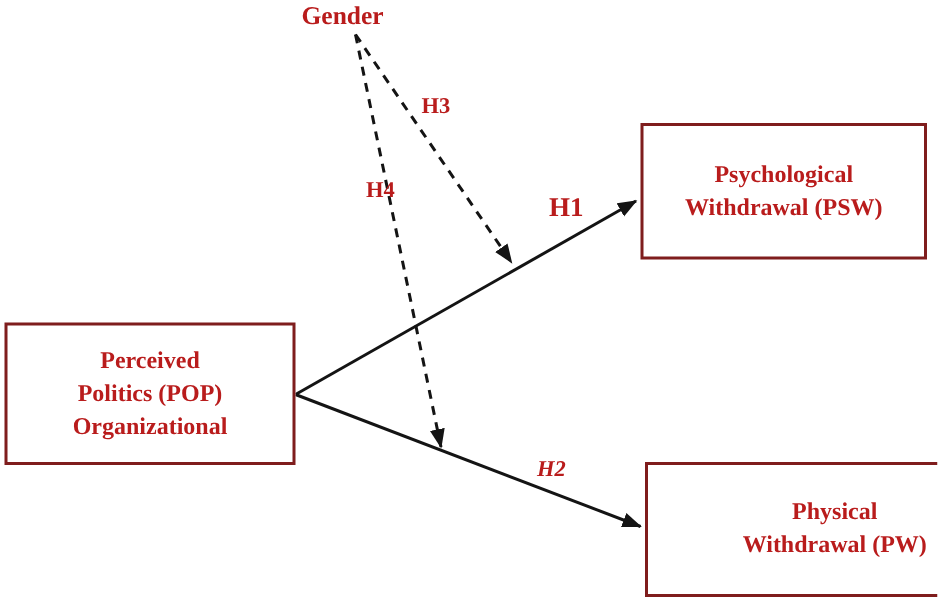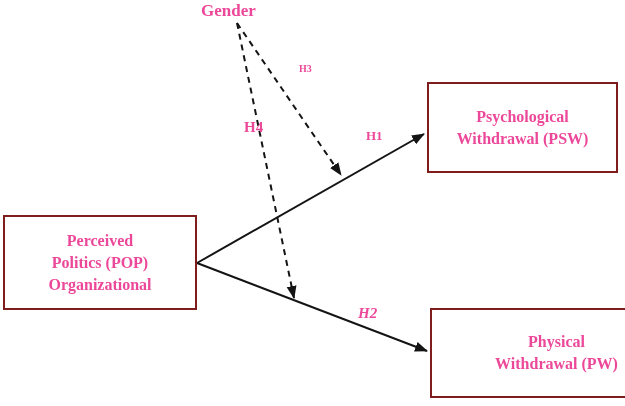--- a/index.html
+++ b/index.html
@@ -2,21 +2,21 @@
 <html><head>
 <meta charset="utf-8">
 <style>
   html, body { margin: 0; padding: 0; background: #ffffff; }
   .figure {
     position: relative;
     width: 625px;
     height: 406px;
     background: #ffffff;
     font-family: "Liberation Serif", serif;
-    color: #ec4899;
+    color: #b91c1c;
     overflow: hidden;
   }
   .layer { position: absolute; left: 0; top: 0; }
   .box {
     position: absolute;
     border: 2px solid #7f1d1d;
     background: #ffffff;
     display: flex;
     flex-direction: column;
     align-items: center;
@@ -28,23 +28,23 @@
   }
   .box-pop { left: 3px;   top: 215px; width: 190px; height: 91px; }
   .box-psw { left: 427px; top: 82px;  width: 187px; height: 87px; }
   .box-pw  { left: 430px; top: 308px; width: 185px; height: 86px; padding-left: 32px; }
   .lbl {
     position: absolute;
     font-weight: bold;
     white-space: nowrap;
   }
   .lbl-gender { left: 201px; top: 1px;   font-size: 17px; }
-  .lbl-h1 { left: 366px; top: 128px; font-size: 13px; }
+  .lbl-h1 { left: 366px; top: 128px; font-size: 18px; }
   .lbl-h2 { left: 358px; top: 305px; font-size: 15px; font-style: italic; }
-  .lbl-h3 { left: 281px; top: 63px;  font-size: 10px; margin-left: 18px; }
+  .lbl-h3 { left: 281px; top: 63px;  font-size: 15px; }
   .lbl-h4 { left: 244px; top: 119px; font-size: 15px; }
 </style>
 </head>
 <body>
 
 <div class="figure">
 
   <svg class="layer" width="625" height="406" viewBox="0 0 625 406">
     <defs>
       <marker id="arrowhead" markerUnits="userSpaceOnUse" markerWidth="15" markerHeight="12" refX="12" refY="5" orient="auto">

